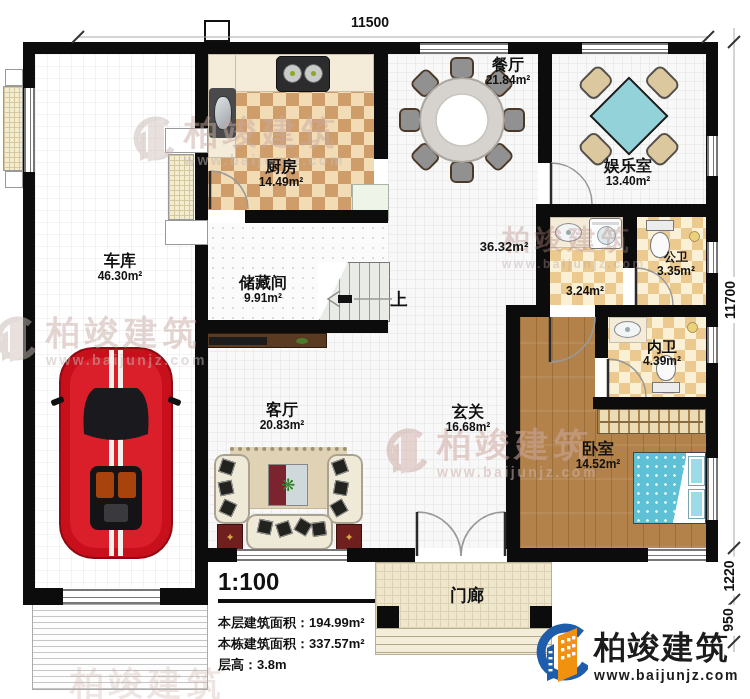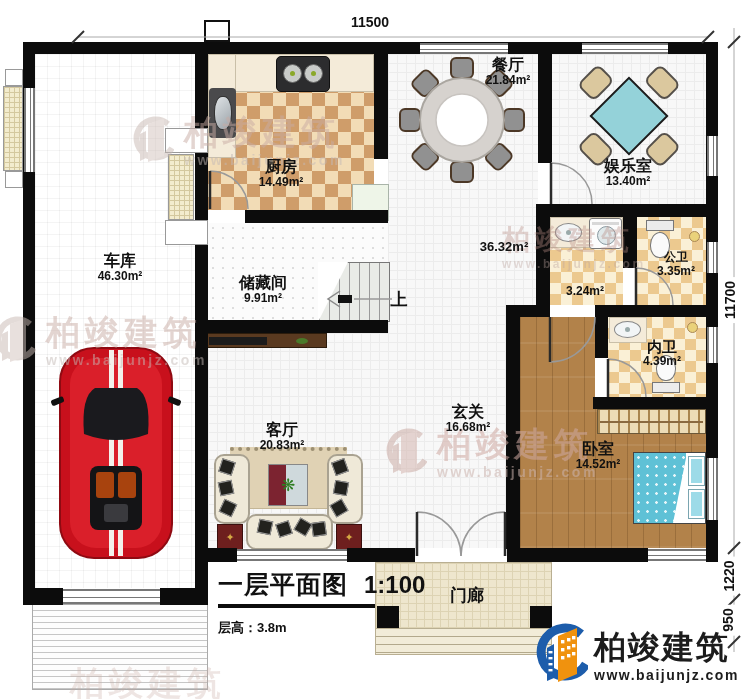--- a/index.html
+++ b/index.html
@@ -360,40 +360,41 @@
     <div class="ar">4.39m²</div>
   </div>
   <div class="rl" style="left:468px;top:419px">
     <div class="nm">玄关</div>
     <div class="ar">16.68m²</div>
   </div>
   <div class="rl" style="left:598px;top:456px">
     <div class="nm">卧室</div>
     <div class="ar">14.52m²</div>
   </div>
-  <div class="rl" style="left:282px;top:437px">
+  <div class="rl" style="left:282px;top:417px">
     <div class="nm">客厅</div>
     <div class="ar">20.83m²</div>
   </div>
   <div class="rl" style="left:467px;top:596px">
     <div class="nm" style="font-size:17px">门廊</div>
   </div>
   <div class="up-label" style="left:399px;top:299px">上</div>
 
   <div class="dimh" style="left:370px;top:22px">11500</div>
   <div class="dimv" style="left:730px;top:300px">11700</div>
   <div class="dimv" style="left:729px;top:576px">1220</div>
   <div class="dimv" style="left:728px;top:620px">950</div>
 
   <div class="tb">
     <div class="tb-row">
-      <span class="tb-title">一层平面图</span>
       <span class="tb-scale">1:100</span>
     </div>
     <div class="tb-rule"></div>
+    <div class="tb-line">本层建筑面积：194.99m²</div>
+    <div class="tb-line">本栋建筑面积：337.57m²</div>
     <div class="tb-line">层高：3.8m</div>
   </div>
 
   <div class="logo">
     <svg width="54" height="74" viewBox="0 0 54 74">
       <path d="M47,14 A24,24 0 1 0 52,44" stroke="#1d5dab" stroke-width="9" fill="none"></path>
       <polygon points="24,16 43,8 43,54 24,62" fill="#f0920e"></polygon>
       <polygon points="13,28 20,24 20,58 13,61" fill="#1d5dab"></polygon>
       <g fill="#fff">
         <rect x="27" y="20" width="3.4" height="3.4"></rect>

